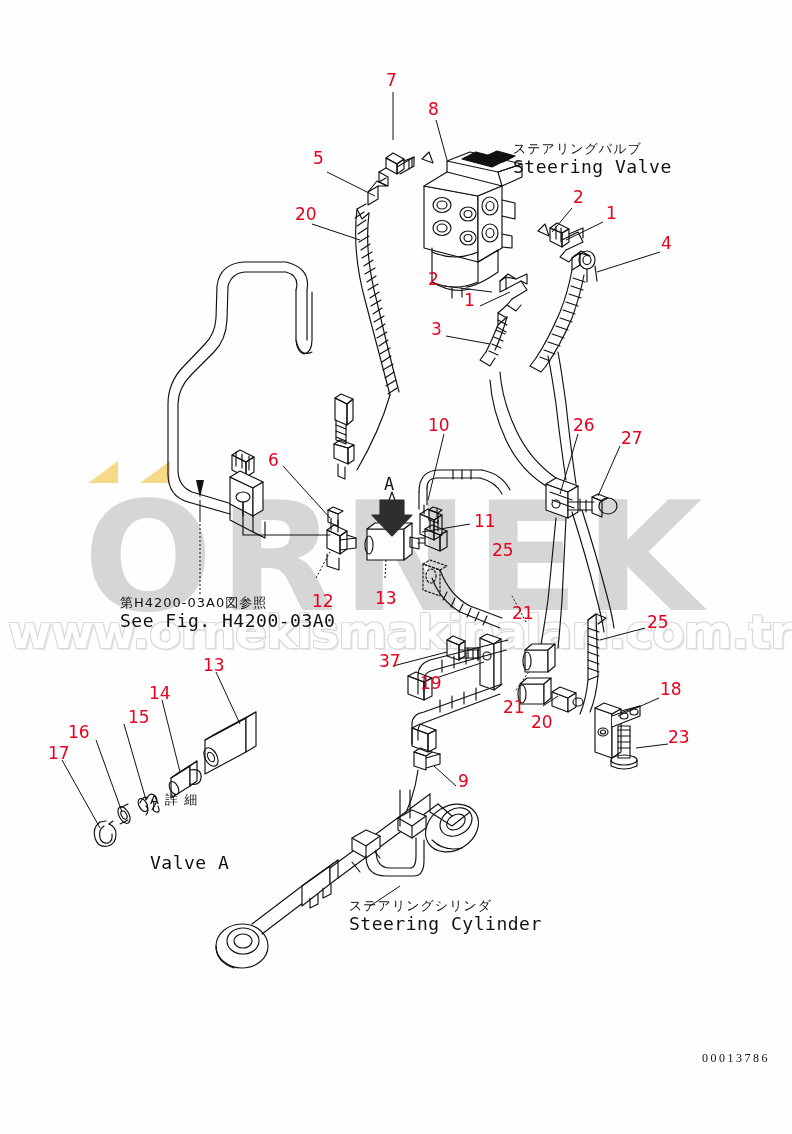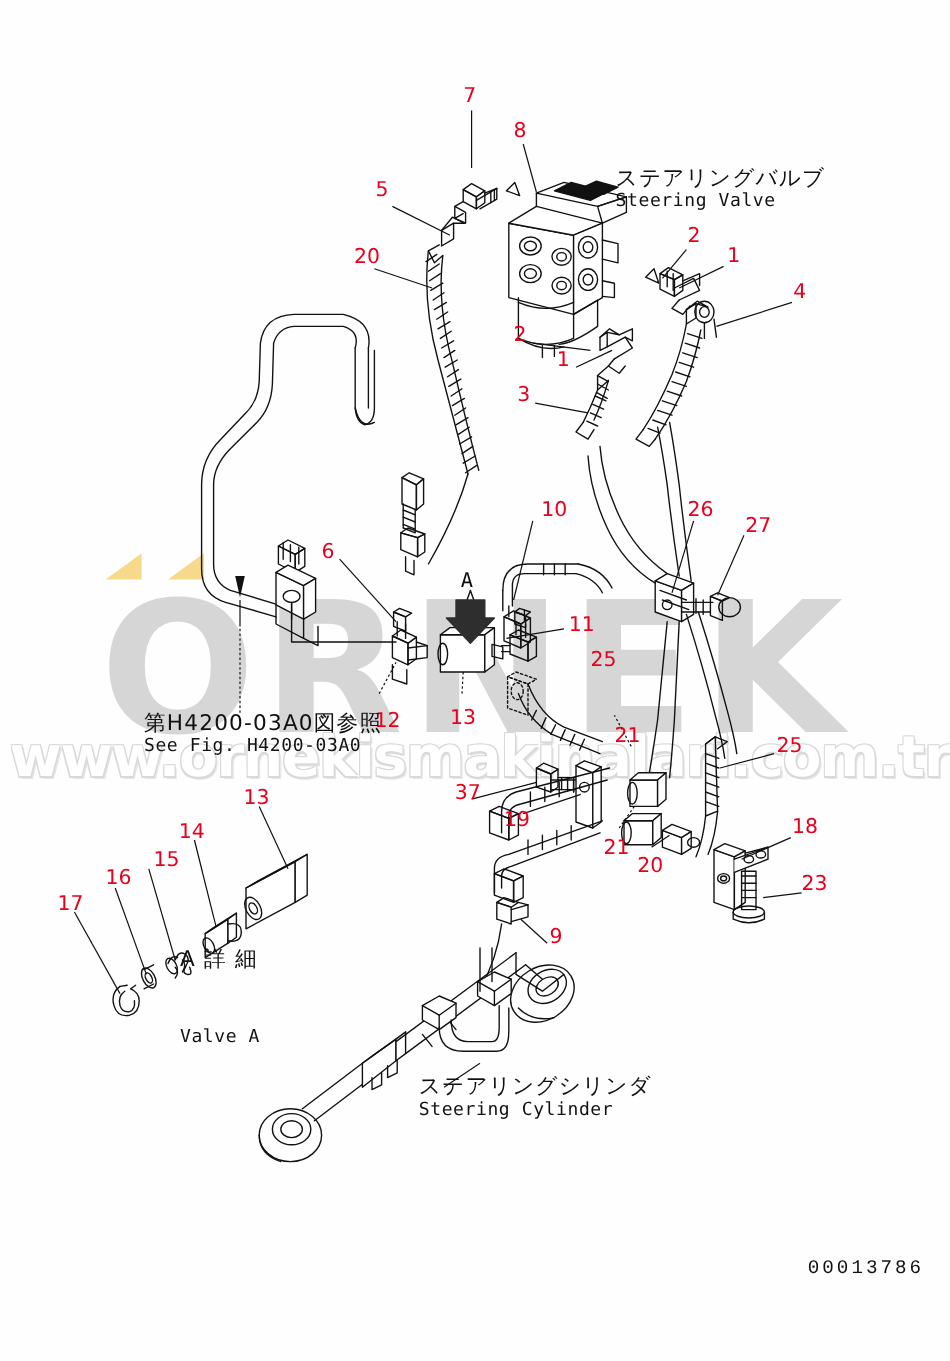--- a/index.html
+++ b/index.html
@@ -3,24 +3,24 @@
 <meta charset="utf-8">
 <style>
   html,body{margin:0;padding:0;background:#fff;}
   body{width:792px;height:1134px;position:relative;overflow:hidden;
        font-family:"DejaVu Sans",sans-serif;}
   #sheet{position:absolute;left:0;top:0;width:792px;height:1134px;background:#fefefe;}
   svg{position:absolute;left:0;top:0;}
   .lbl{position:absolute;color:#e8001c;font-family:"DejaVu Sans",sans-serif;
        font-size:17px;line-height:1;white-space:nowrap;}
   .cap{position:absolute;color:#111;font-family:"DejaVu Sans Mono","DejaVu Sans",monospace;
-       font-size:15px;line-height:16px;white-space:pre;letter-spacing:.5px;}
-  .capjp{font-family:"DejaVu Sans",sans-serif;font-size:18px;letter-spacing:1px;}
+       font-size:18px;line-height:16px;white-space:pre;letter-spacing:.5px;}
+  .capjp{font-family:"DejaVu Sans",sans-serif;font-size:13px;letter-spacing:1px;}
   #drawno{position:absolute;right:22px;bottom:68px;color:#111;
-          font-family:Liberation Mono, monospace;font-size:16px;letter-spacing:2.5px;}
+          font-family:Liberation Serif, serif;font-size:12px;letter-spacing:2.5px;}
   
   #wm{position:absolute;left:0;top:455px;width:792px;height:205px;
       pointer-events:none;user-select:none;}
   #wmword{position:absolute;left:18px;top:28px;width:756px;text-align:center;
       font-family:"DejaVu Sans",sans-serif;font-weight:bold;font-size:152px;
       line-height:150px;color:#d6d6d6;letter-spacing:6px;}
   #wmurl{position:absolute;left:8px;top:152px;width:776px;text-align:center;
       font-family:"DejaVu Sans",sans-serif;font-weight:bold;font-size:47px;
       line-height:50px;color:#ffffff;letter-spacing:-1px;
       text-shadow:1px 1px 0 #d9d9d9,-1px 1px 0 #d9d9d9,1px -1px 0 #d9d9d9,
@@ -479,36 +479,36 @@
   <div class="lbl" style="left:386px;top:72px">7</div>
   <div class="lbl" style="left:428px;top:101px">8</div>
   <div class="lbl" style="left:313px;top:150px">5</div>
   <div class="lbl" style="left:295px;top:206px">20</div>
   <div class="lbl" style="left:573px;top:189px">2</div>
   <div class="lbl" style="left:606px;top:205px">1</div>
   <div class="lbl" style="left:661px;top:235px">4</div>
   <div class="lbl" style="left:428px;top:271px">2</div>
   <div class="lbl" style="left:464px;top:292px">1</div>
   <div class="lbl" style="left:431px;top:321px">3</div>
-  <div class="lbl" style="left:451px;top:417px">10</div>
+  <div class="lbl" style="left:428px;top:417px">10</div>
   <div class="lbl" style="left:573px;top:417px">26</div>
   <div class="lbl" style="left:621px;top:430px">27</div>
   <div class="lbl" style="left:268px;top:452px">6</div>
   <div class="lbl" style="left:474px;top:513px">11</div>
   <div class="lbl" style="left:492px;top:542px">25</div>
   <div class="lbl" style="left:312px;top:593px">12</div>
   <div class="lbl" style="left:375px;top:590px">13</div>
   <div class="lbl" style="left:512px;top:605px">21</div>
   <div class="lbl" style="left:647px;top:614px">25</div>
   <div class="lbl" style="left:379px;top:653px">37</div>
   <div class="lbl" style="left:420px;top:675px">19</div>
   <div class="lbl" style="left:203px;top:657px">13</div>
   <div class="lbl" style="left:149px;top:685px">14</div>
   <div class="lbl" style="left:128px;top:709px">15</div>
-  <div class="lbl" style="left:88px;top:724px">16</div>
+  <div class="lbl" style="left:68px;top:724px">16</div>
   <div class="lbl" style="left:48px;top:745px">17</div>
   <div class="lbl" style="left:660px;top:681px">18</div>
   <div class="lbl" style="left:503px;top:699px">21</div>
   <div class="lbl" style="left:531px;top:714px">20</div>
   <div class="lbl" style="left:668px;top:729px">23</div>
   <div class="lbl" style="left:458px;top:773px">9</div>
 
   <div class="cap capjp" style="left:513px;top:141px">ステアリングバルブ</div>
   <div class="cap" style="left:513px;top:159px">Steering Valve</div>
 

